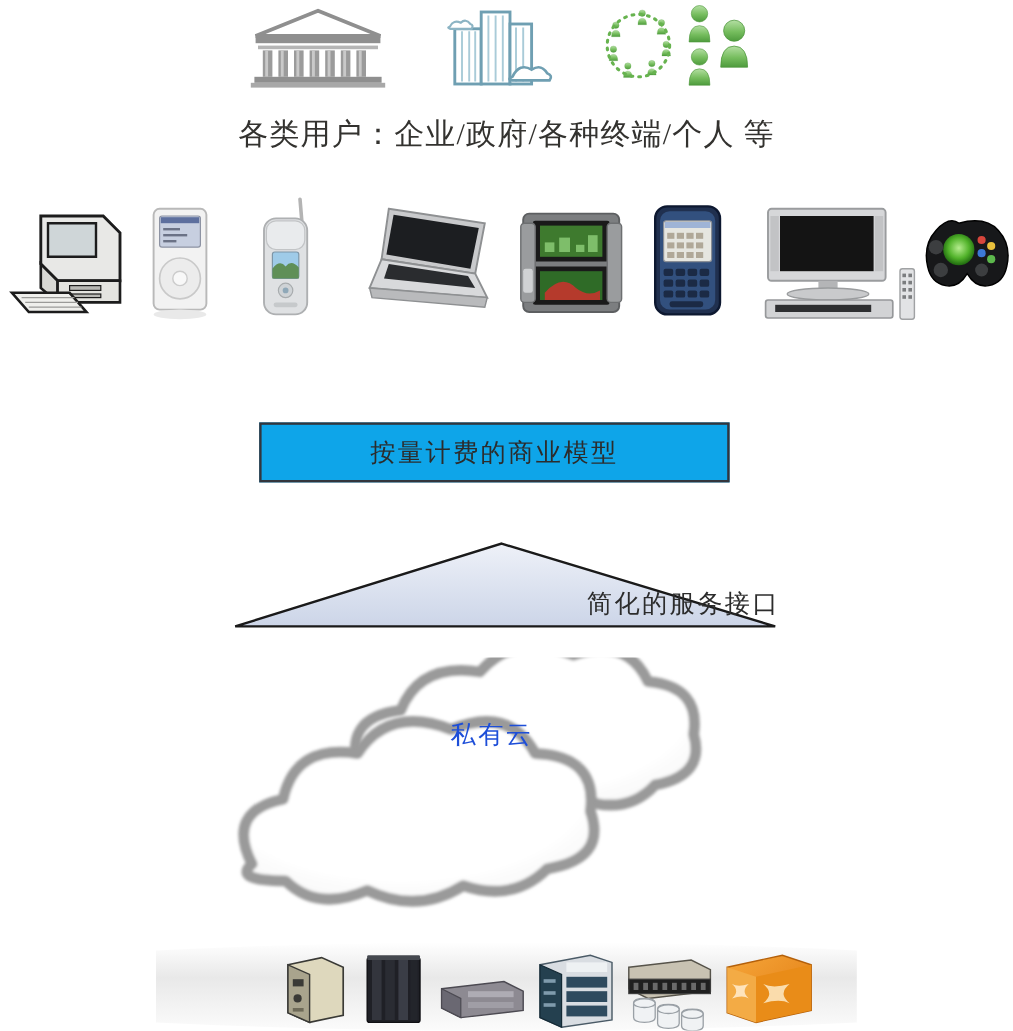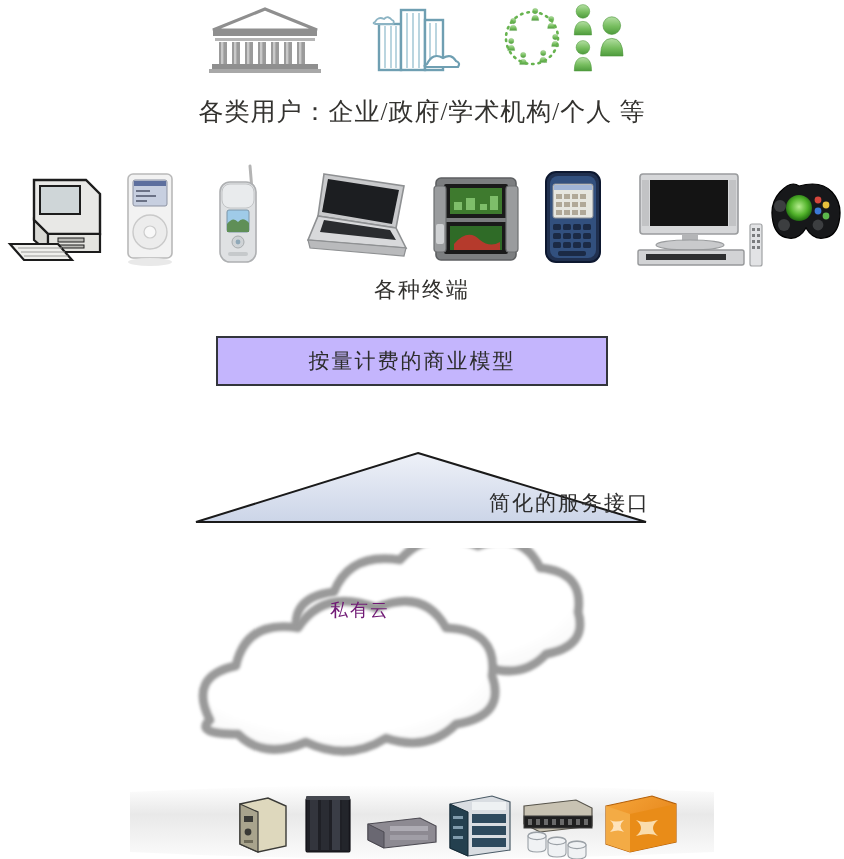--- a/index.html
+++ b/index.html
@@ -25,39 +25,39 @@
   }
   #users-caption{left:0;top:95px;width:844px;font-size:25px;letter-spacing:1px;}
   #terminals-caption{left:0;top:275px;width:844px;font-size:22px;letter-spacing:2px;}
 
   
   #device-row{position:absolute;left:0;top:160px;width:844px;height:110px;}
   .device{position:absolute;}
 
   
   #business-box{
-    position:absolute;left:216px;top:336px;width:392px;height:50px;
-    background:#c4b5fd;border:2px solid #33353c;
+    position:absolute;left:216px;top:352px;width:392px;height:50px;
+    background:#0ea5e9;border:2px solid #33353c;
     display:flex;align-items:center;justify-content:center;
     font-size:21px;letter-spacing:2px;color:#2c2c2c;
     box-sizing:border-box;
   }
 
   
   #service-triangle{position:absolute;left:190px;top:448px;width:460px;height:82px;}
   #service-label{
     position:absolute;left:190px;top:489px;width:460px;text-align:right;
     font-size:21px;letter-spacing:2px;color:#2c2c2c;white-space:nowrap;
   }
 
   
   #cloud-group{position:absolute;left:150px;top:548px;width:560px;height:252px;}
   .cloud-label{
-    position:absolute;white-space:nowrap;
-    font-size:18px;letter-spacing:2px;color:#701a75;
+    position:absolute;text-align:center;white-space:nowrap;
+    font-size:21px;letter-spacing:2px;color:#1d4ed8;
   }
   #private-cloud-label{left:330px;top:598px;width:160px;}
   #public-cloud-label{left:300px;top:672px;width:160px;}
 
   
   #infra-strip{position:absolute;left:0;top:786px;width:844px;height:73px;}
 </style>
 </head>
 <body>
 
@@ -164,21 +164,21 @@
             <path d="M2 50 q0-22 14-22 q14 0 14 22 Z"></path>
           </g>
         <g transform="translate(104,14) scale(0.80)">
             <circle cx="16" cy="12" r="11"></circle>
             <path d="M2 50 q0-22 14-22 q14 0 14 22 Z"></path>
           </g>
       </g>
     </svg>
   </div>
 
-  <div class="caption" id="users-caption">各类用户：企业/政府/学术机构/个人 等</div>
+  <div class="caption" id="users-caption">各类用户：企业/政府/各种终端/个人 等</div>
 
   <div id="device-row">
 
     <svg class="device" style="left:6px;top:12px;width:104px;height:98px;" viewBox="0 0 104 98">
       <path d="M28 8 L80 8 L94 22 L94 62 L42 62 L28 48 Z" fill="#e8e8e6" stroke="#1c1c1c" stroke-width="2.4"></path>
       <path d="M34 14 L74 14 L74 42 L34 42 Z" fill="#cfd6d8" stroke="#1c1c1c" stroke-width="2"></path>
       <path d="M28 48 L42 62 L42 80 L28 68 Z" fill="#d8d8d4" stroke="#1c1c1c" stroke-width="2.2"></path>
       <path d="M42 62 L94 62 L94 80 L42 80 Z" fill="#e4e4e0" stroke="#1c1c1c" stroke-width="2.2"></path>
       <rect x="52" y="66" width="26" height="4" fill="#b8b8b4" stroke="#1c1c1c" stroke-width="1"></rect>
       <rect x="52" y="73" width="26" height="3" fill="#b8b8b4" stroke="#1c1c1c" stroke-width="1"></rect>
@@ -314,21 +314,20 @@
       <circle cx="62" cy="47" r="5.4" fill="#3c3e40"></circle>
       <g>
         <circle cx="62" cy="22" r="3.4" fill="#d6463c"></circle>
         <circle cx="70" cy="27" r="3.4" fill="#e8c03c"></circle>
         <circle cx="62" cy="33" r="3.4" fill="#3c79d6"></circle>
         <circle cx="70" cy="38" r="3.4" fill="#5cb84c"></circle>
       </g>
     </svg>
   </div>
 
-  <div class="caption" id="terminals-caption">各种终端</div>
 
   <div id="business-box">按量计费的商业模型</div>
 
   <svg id="service-triangle" viewBox="0 0 460 82">
     <defs>
       <linearGradient id="triG" x1="0" y1="0" x2="0" y2="1">
         <stop offset="0%" stop-color="#eef1f8"></stop>
         <stop offset="100%" stop-color="#ccd5e8"></stop>
       </linearGradient>
     </defs>

